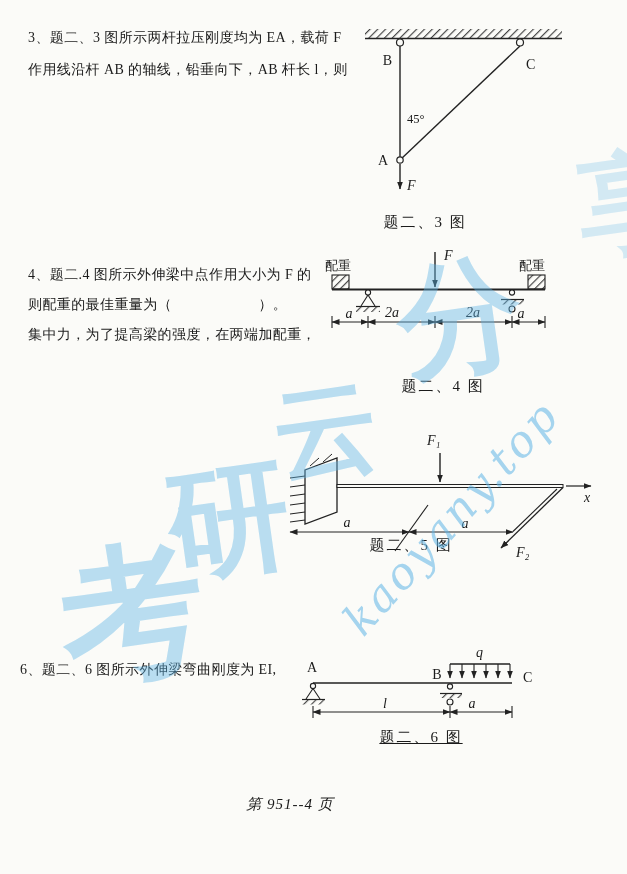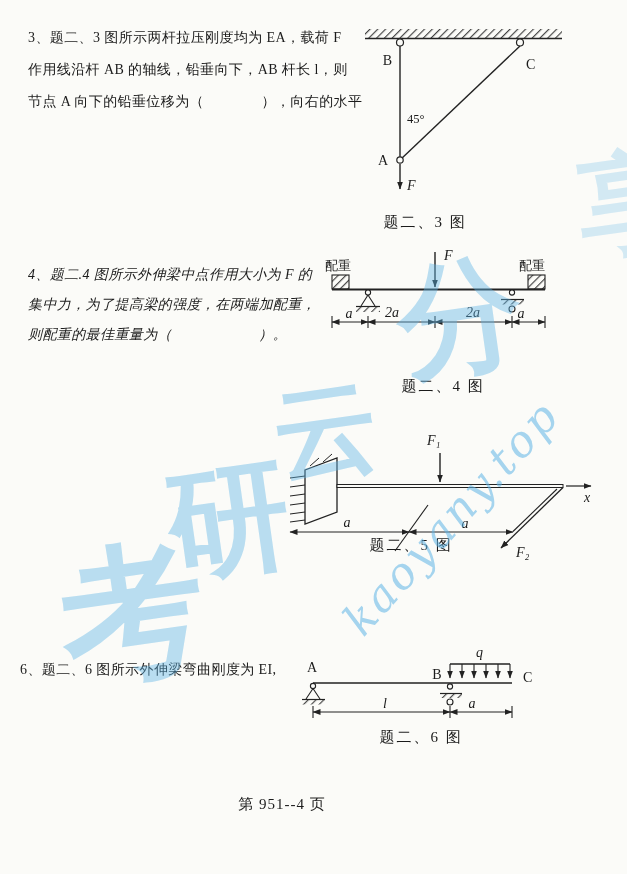--- a/index.html
+++ b/index.html
@@ -4,27 +4,27 @@
 <style>
   html,body { margin:0; padding:0; background:#ffffff; }
   .page {
     position:relative; width:627px; height:874px;
     background:#fbfbf8; overflow:hidden;
     font-family:"Liberation Serif","DejaVu Serif",serif;
     color:#1b1b1b;
   }
   .qtext { position:absolute; font-size:14px; letter-spacing:0.4px; }
   .qline { height:32px; line-height:32px; white-space:nowrap; }
-  .q4 .qline { height:30px; line-height:30px;font-style:italic; }
+  .q4 .qline { height:30px; line-height:30px; }
   .qline sub { font-size:9px; letter-spacing:0; }
   .caption { position:absolute; width:170px; text-align:center;
              font-size:15px; letter-spacing:2px; white-space:nowrap; }
   .figure { position:absolute; }
-  .footer { position:absolute; top:795px; left:112px; width:340px;
-            text-align:center; font-size:15px; letter-spacing:1px; }
+  .footer { position:absolute; top:795px; left:120px; width:340px;
+            text-align:center; font-size:15px; letter-spacing:1px;font-style:italic; }
   svg text { font-family:"Liberation Serif","DejaVu Serif",serif;
              font-size:14px; fill:#1b1b1b; }
   svg text.svi { font-style:italic; }
   svg text.cjk { font-size:13px; }
   svg text.small { font-size:12.5px; }
   .wm { position:absolute; color:#5fb5e6; pointer-events:none; z-index:6;
         font-family:"DejaVu Serif",serif; }
   .wm-script { left:352px; top:598px; height:60px; line-height:60px;
                font-size:44px; font-style:italic; letter-spacing:3px;
                white-space:nowrap; opacity:0.55;
@@ -49,21 +49,20 @@
       </marker>
       <pattern id="hp" patternUnits="userSpaceOnUse" width="5.5" height="5.5" patternTransform="rotate(45)">
         <line x1="0.6" y1="0" x2="0.6" y2="5.5" stroke="#3a3a3a" stroke-width="1.1"></line>
       </pattern>
     </defs>
   </svg>
 
   <div class="qtext" style="left:28px; top:22px;">
     <div class="qline">3、题二、3 图所示两杆拉压刚度均为 EA，载荷 F</div>
     <div class="qline">作用线沿杆 AB 的轴线，铅垂向下，AB 杆长 l，则</div>
-    <div class="qline">节点 A 向下的铅垂位移为（　　　　），向右的水平</div>
   </div>
 
   <svg class="figure" style="left:350px; top:25px;" width="245" height="188" viewBox="0 0 245 188">
     <g>
       <rect x="15" y="4" width="197" height="9" fill="url(#hp)"></rect>
       <line x1="15" y1="13.5" x2="212" y2="13.5" stroke="#222" stroke-width="1.6"></line>
     </g>
     <circle cx="50" cy="17.5" r="3.5" fill="#fbfbf8" stroke="#222" stroke-width="1.2"></circle>
     <circle cx="170" cy="17.5" r="3.5" fill="#fbfbf8" stroke="#222" stroke-width="1.2"></circle>
     <text x="42" y="40" text-anchor="end">B</text>
@@ -75,22 +74,22 @@
     <text class="small" x="57" y="98">45°</text>
     <circle cx="50" cy="135" r="3.2" fill="#fbfbf8" stroke="#222" stroke-width="1.2"></circle>
     <text x="38" y="140" text-anchor="end">A</text>
     <line x1="50" y1="139" x2="50" y2="164" stroke="#222" stroke-width="1.4" marker-end="url(#ah)"></line>
     <text class="svi" x="57" y="165">F</text>
   </svg>
   <div class="caption" style="left:340px; top:213px;">题二、3 图</div>
 
   <div class="qtext q4" style="left:28px; top:260px;">
     <div class="qline">4、题二.4 图所示外伸梁中点作用大小为 F 的</div>
+    <div class="qline">则配重的最佳重量为（　　　　　　）。</div>
     <div class="qline">集中力，为了提高梁的强度，在两端加配重，</div>
-    <div class="qline">则配重的最佳重量为（　　　　　　）。</div>
   </div>
 
   <svg class="figure" style="left:320px; top:246px;" width="250" height="100" viewBox="0 0 250 100">
     <text class="cjk" x="18" y="24" text-anchor="middle">配重</text>
     <text class="cjk" x="212" y="24" text-anchor="middle">配重</text>
     <text class="svi" x="124" y="14">F</text>
     <line x1="115" y1="6" x2="115" y2="41" stroke="#222" stroke-width="1.4" marker-end="url(#ah)"></line>
     <rect x="12" y="29" width="17" height="14" fill="url(#hp)" stroke="#222" stroke-width="1.1"></rect>
     <rect x="208" y="29" width="17" height="14" fill="url(#hp)" stroke="#222" stroke-width="1.1"></rect>
     <line x1="12" y1="43.5" x2="225" y2="43.5" stroke="#222" stroke-width="2.2"></line>
@@ -189,21 +188,21 @@
     <g stroke="#222" stroke-width="1.1">
       <line x1="13" y1="67" x2="150" y2="67" marker-start="url(#ah)" marker-end="url(#ah)"></line>
       <line x1="150" y1="67" x2="212" y2="67" marker-start="url(#ah)" marker-end="url(#ah)"></line>
       <line x1="13" y1="61" x2="13" y2="73"></line>
       <line x1="150" y1="61" x2="150" y2="73"></line>
       <line x1="212" y1="61" x2="212" y2="73"></line>
     </g>
     <text class="svi" x="85" y="63" text-anchor="middle">l</text>
     <text class="svi" x="172" y="63" text-anchor="middle">a</text>
   </svg>
-  <div class="caption" style="left:336px; top:728px;">题二、6 图</div>
+  <div class="caption" style="left:336px; top:728px;text-decoration:underline;">题二、6 图</div>
 
   <div class="footer">第 951--4 页</div>
 
   <div class="wm wm-script">kaoyany.top</div>
   <div class="wm wm-char wm-c1">考</div>
   <div class="wm wm-char wm-c2">研</div>
   <div class="wm wm-char wm-c3">云</div>
   <div class="wm wm-char wm-c4">分</div>
   <div class="wm wm-char wm-c5">享</div>
 

